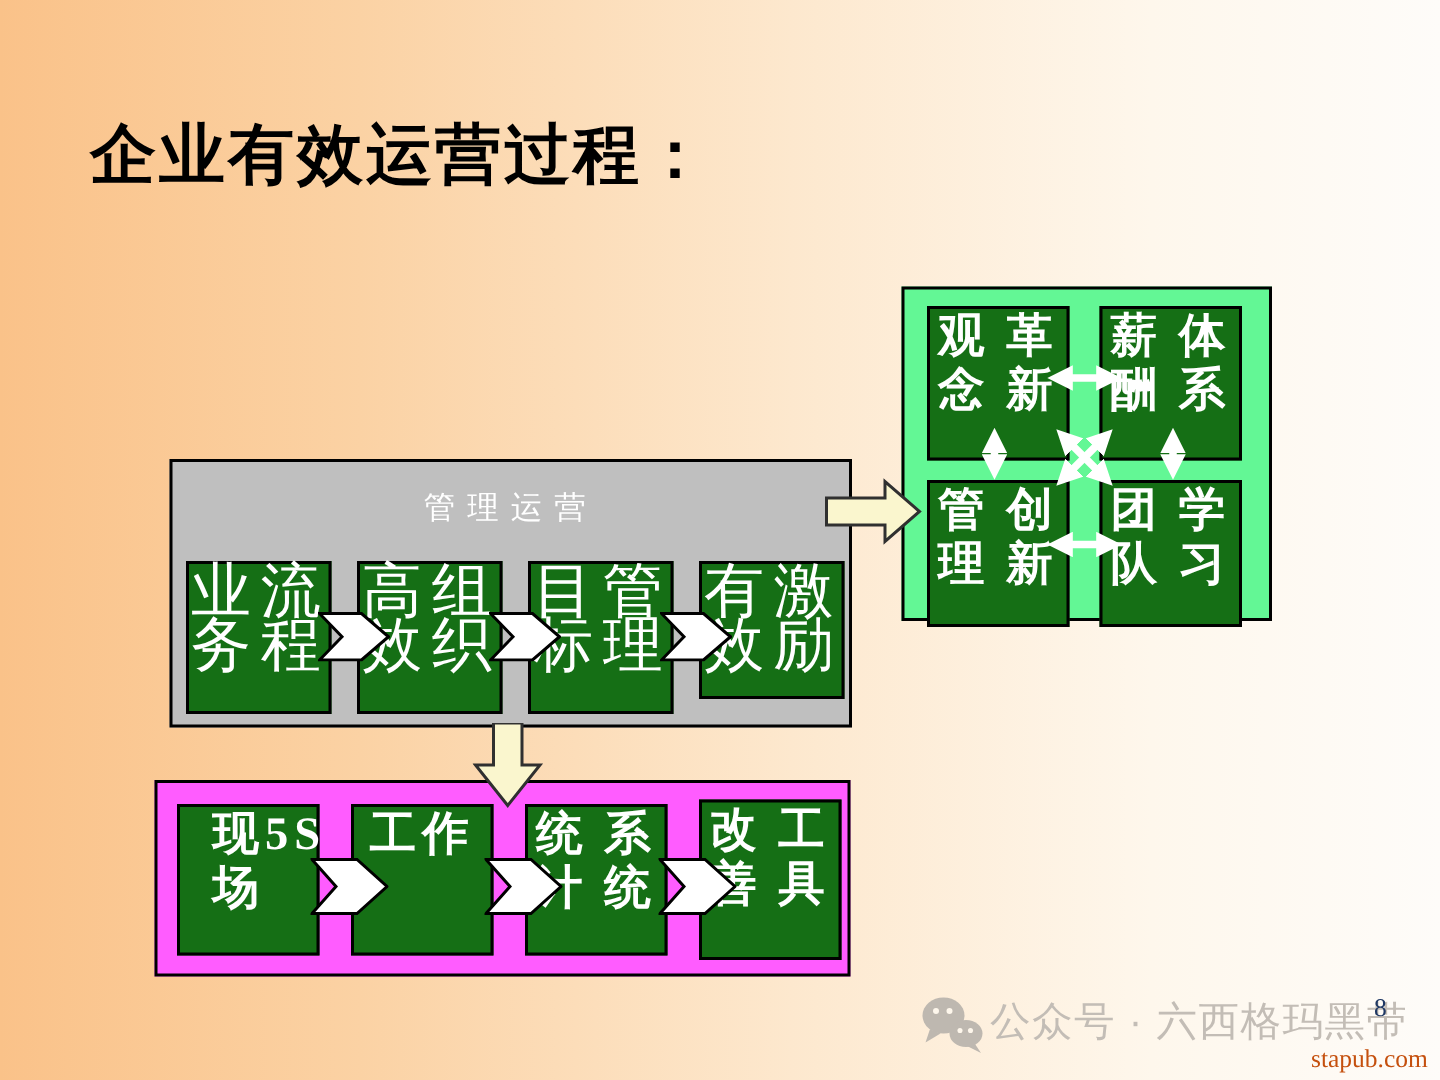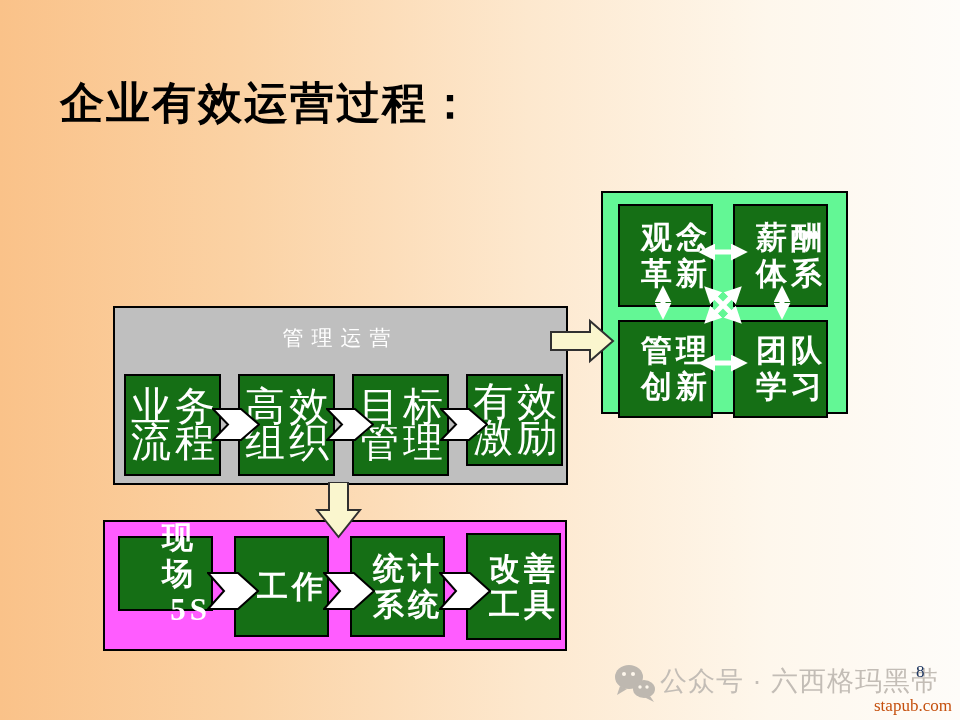--- a/index.html
+++ b/index.html
@@ -25,24 +25,23 @@
   .mgmt-title{
     position:absolute;left:113px;top:324px;width:455px;
     text-align:center;color:#fff;font-size:21px;letter-spacing:8px;
     font-family:"Liberation Serif",serif;
   }
   
   .cell{
     position:absolute;box-sizing:border-box;
     background:#156F15;border:2px solid #000;
     color:#fff;text-align:center;
-    display:flex;flex-direction:column;justify-content:center;
+    display:flex;flex-direction:row;justify-content:center;
     font-family:"Liberation Serif",serif;
     z-index:4;
-    align-items:flex-end;
   }
   .cell .ln{display:block;line-height:36px;letter-spacing:4px;}
   .cell.plain{font-size:40px;font-weight:normal;}
   .cell.bold{font-size:31px;font-weight:bold;}
   
   .panel{
     position:absolute;left:601px;top:191px;width:247px;height:223px;
     background:#63F795;border:2px solid #000;box-sizing:border-box;
     z-index:2;
   }
@@ -146,21 +145,21 @@
       <line x1="104" y1="172" x2="140" y2="172"></line>
       <line x1="62" y1="101" x2="62" y2="122"></line>
       <line x1="181" y1="101" x2="181" y2="122"></line>
       <line x1="108" y1="100" x2="136" y2="128"></line>
       <line x1="108" y1="128" x2="136" y2="100"></line>
     </g>
   </svg>
 
   <div class="found-box"></div>
 
-  <div class="cell bold" style="left:118px;top:536px;width:95px;height:75px;padding-left:28px;">
+  <div class="cell bold" style="left:118px;top:536px;width:95px;height:101px;padding-left:28px;">
     <span class="ln">现场</span>
     <span class="ln">5S</span>
   </div>
   <div class="cell bold" style="left:234px;top:536px;width:95px;height:101px;">
     <span class="ln">工作</span>
   </div>
   <div class="cell bold" style="left:350px;top:536px;width:95px;height:101px;">
     <span class="ln">统计</span>
     <span class="ln">系统</span>
   </div>

